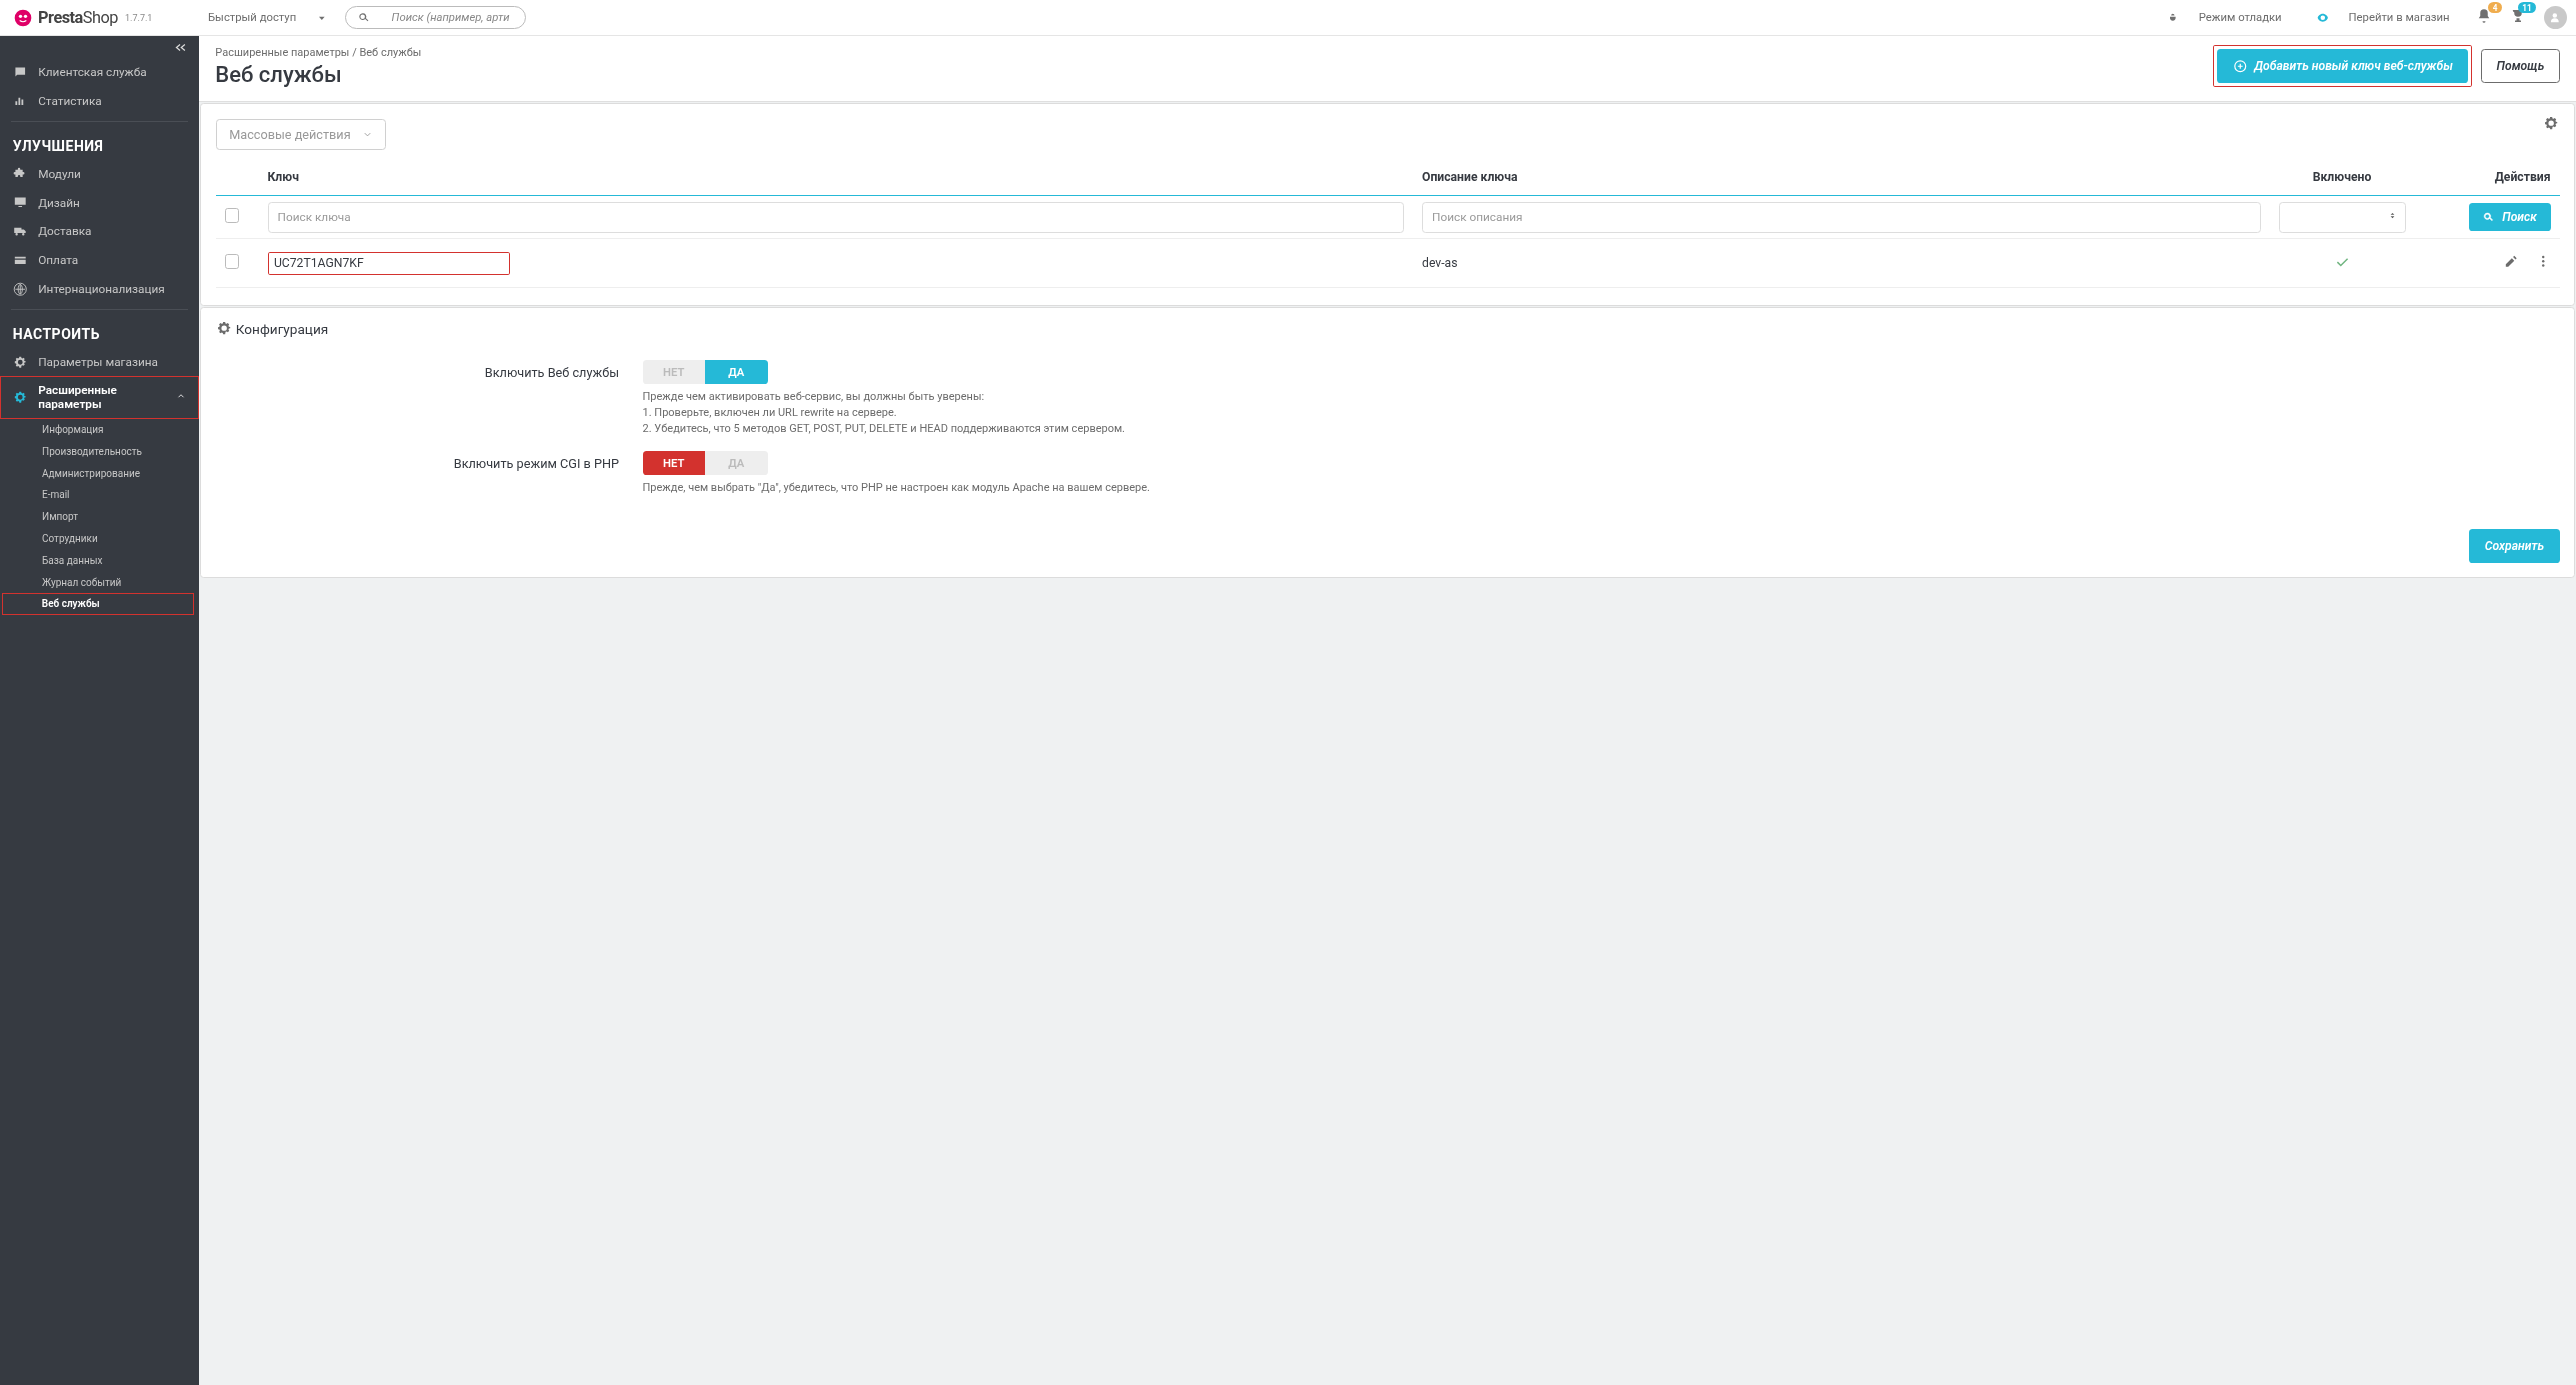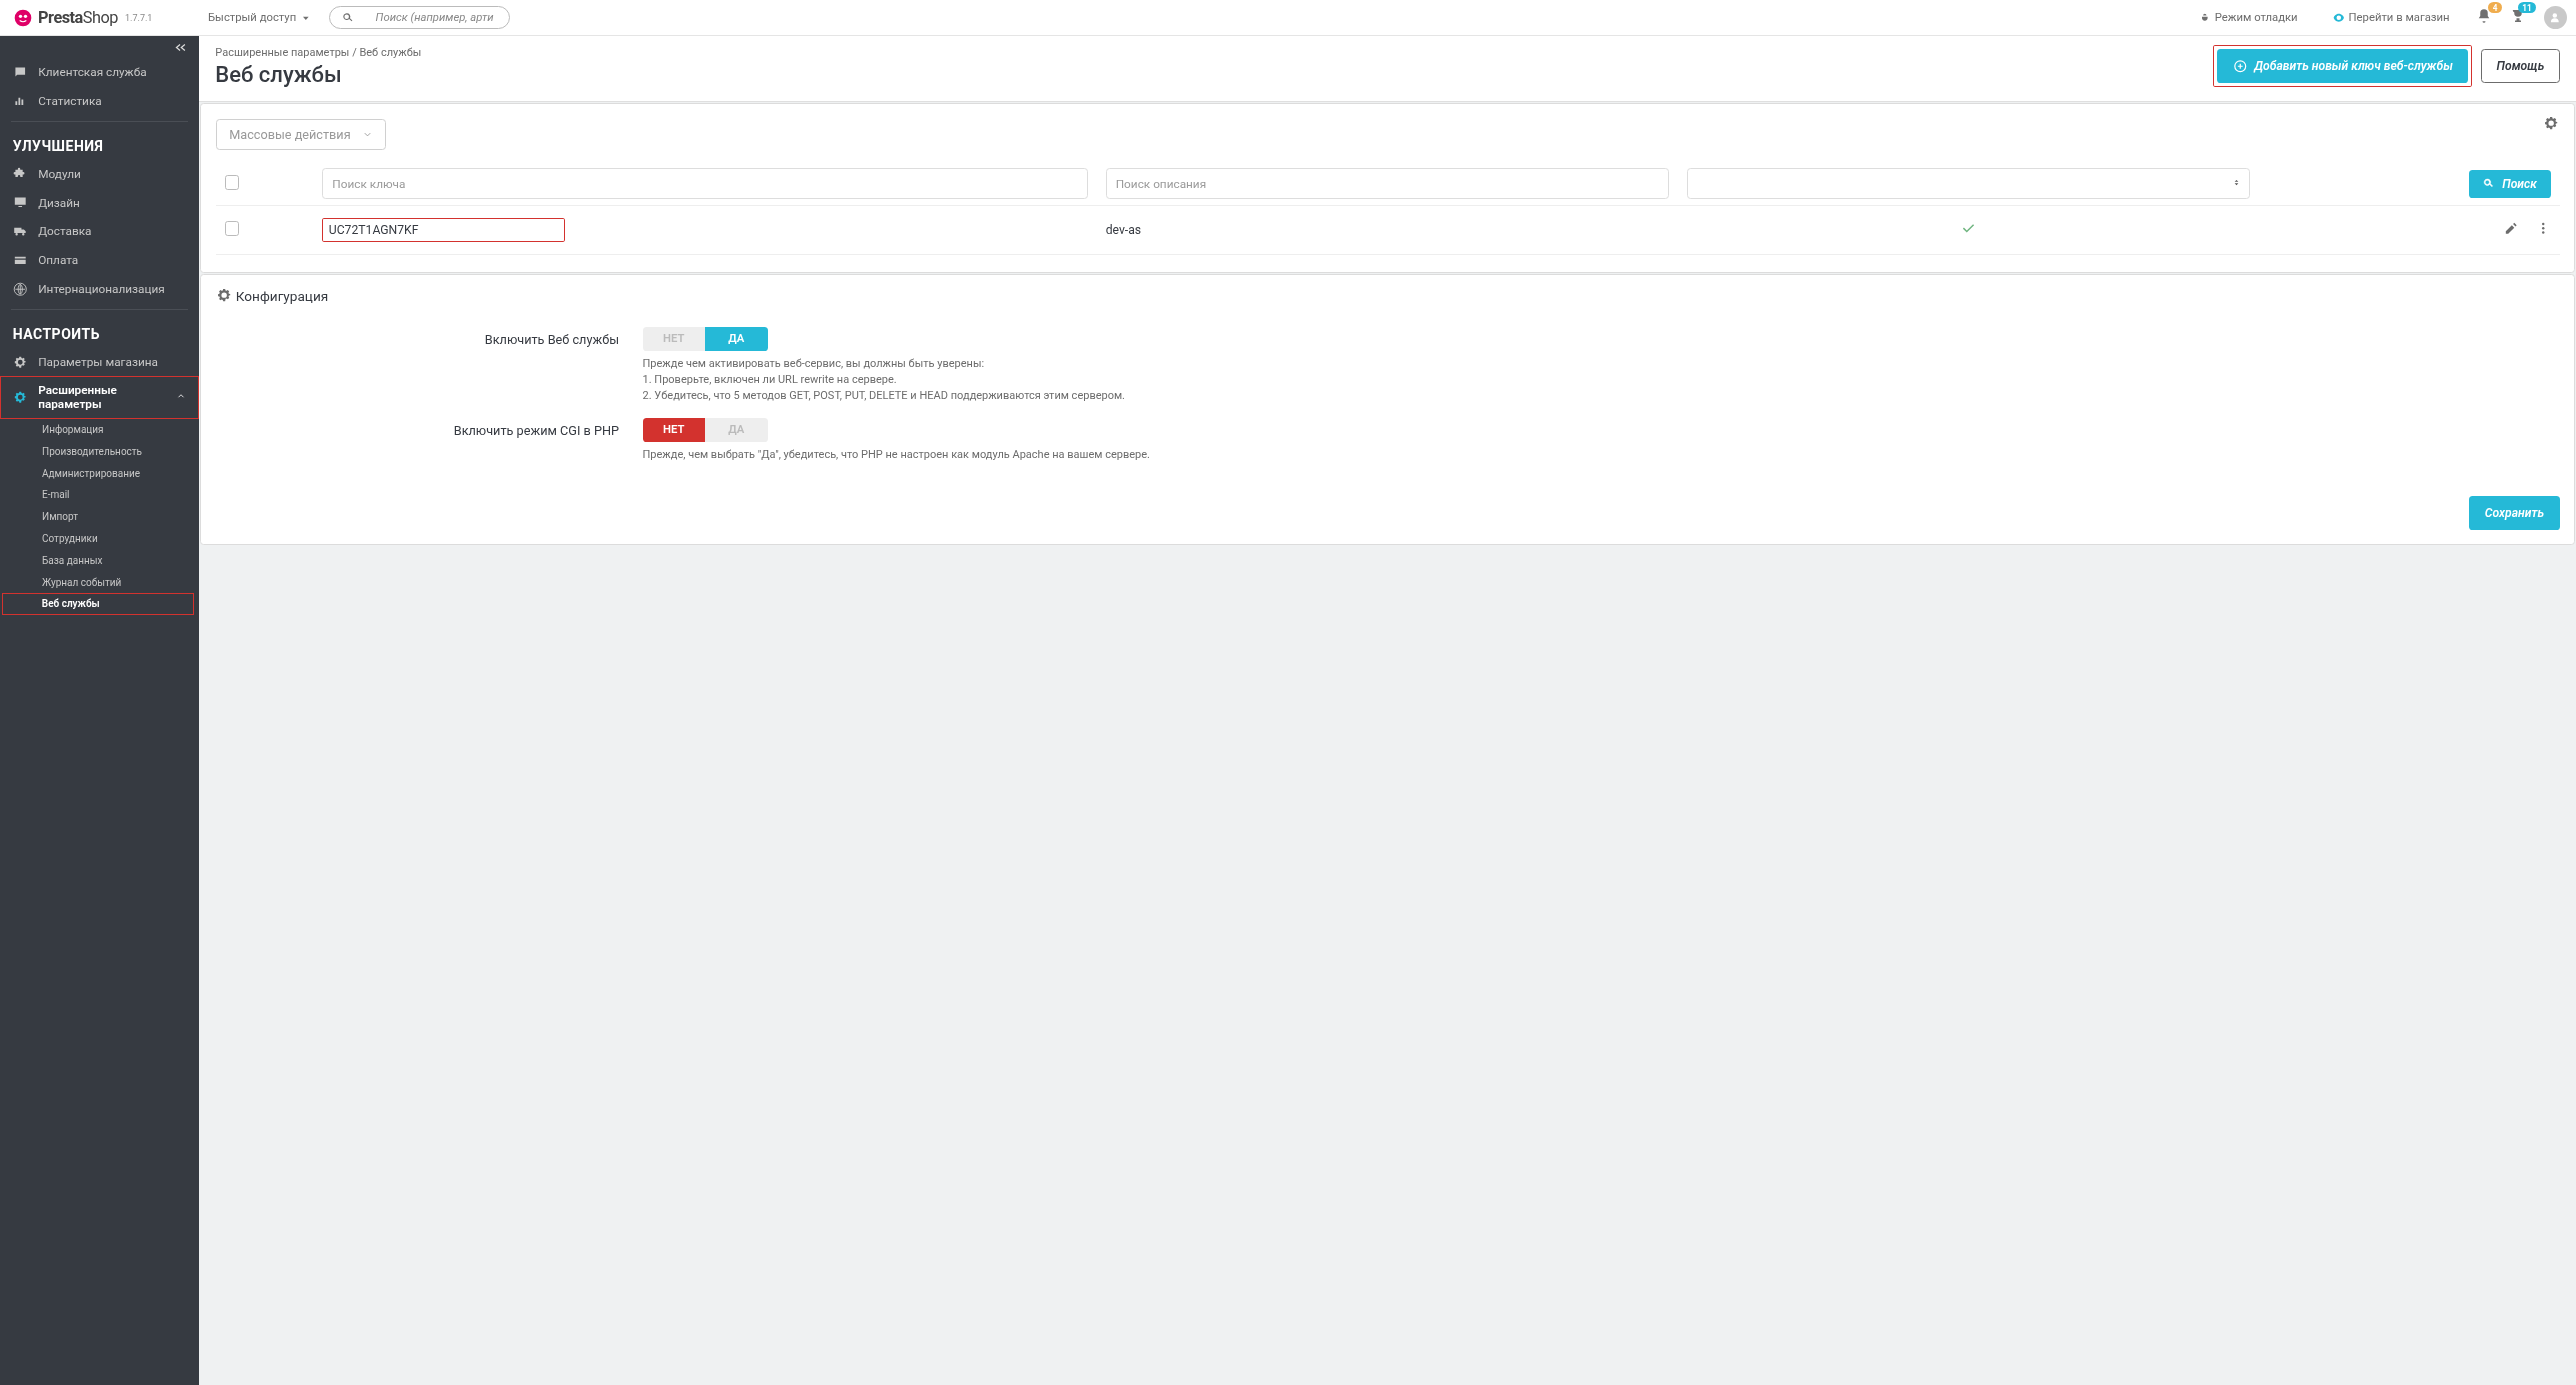--- a/index.html
+++ b/index.html
@@ -6,21 +6,21 @@
 html, body { height: 100%; overflow: hidden; }
 body { background: #eff1f2; }
 
 
 .topbar { height: 36px; background: #fff; display: flex; align-items: center; border-bottom: 0.9px solid #e5e5e5; padding: 0 9px 0 0; font-size: 11.3px; color: #6c6c6c; }
 .logo-wrap { display: flex; align-items: center; gap: 5.4px; width: 199px; padding-left: 12.7px; }
 .logo-wrap svg { width: 20px; height: 20px; }
 .logo-text { font-size: 16.3px; letter-spacing: -0.5px; color: #444; }
 .logo-text b { font-weight: 700; color: #444; }
 .logo-ver { font-size: 9px; color: #8a8a8a; margin-left: 1.8px; }
-.topbar-item { display: flex; align-items: center; gap: 3px; margin: 0 9px; cursor: pointer; }
+.topbar-item { display: flex; align-items: center; gap: 19px; margin: 0 9px; cursor: pointer; }
 .searchbox { display: flex; align-items: center; gap: 21px; border: 0.9px solid #bbb; border-radius: 16.3px; padding: 3.6px 11px; width: 181px; color: #888; font-style: italic; margin-left: 7.2px; }
 .topbar-right { margin-left: auto; display: flex; align-items: center; gap: 16.3px; }
 .badge-wrap { position: relative; }
 .badge { position: absolute; top: -5.4px; right: -9px; background: #25b9d7; color: #fff; font-size: 8.2px; font-weight: 700; padding: 0.9px 4.5px; border-radius: 8.2px; }
 .badge.orange { background: #f0ad4e; }
 .avatar { width: 23.5px; height: 23.5px; border-radius: 50%; background: #c9c9c9; display: flex; align-items: center; justify-content: center; }
 .avatar svg { width: 13.6px; height: 13.6px; fill: #fff; }
 .view-store-link { color: #6c6c6c; }
 .ico { display:inline-flex; }
 .ico svg { width: 13.6px; height: 13.6px; fill: #707070; }
@@ -378,20 +378,27 @@
             </svg></span>
         <div class="bulk-btn">
           <span>Массовые действия</span>
           <svg viewBox="0 0 12 12" width="11" height="11">
               <use href="#i-chev-d"></use>
             </svg>
         </div>
 
         <table class="table">
           <thead>
+            <tr>
+              <th style="width:43px"></th>
+              <th>Ключ</th>
+              <th>Описание ключа</th>
+              <th class="c" style="width:145px">Включено</th>
+              <th class="r" style="width:145px">Действия</th>
+            </tr>
             <tr class="filters">
               <td><span class="chk"></span></td>
               <td><input class="form-input" placeholder="Поиск ключа" style=""></td>
               <td><input class="form-input" placeholder="Поиск описания" style=""></td>
               <td>
                 <div class="select-wrap">
                   <input class="form-input" readonly="" style="">
                   <span class="caret"><svg viewBox="0 0 10 14" width="9" height="12.7">
                         <use href="#i-sort"></use>
                       </svg></span>

